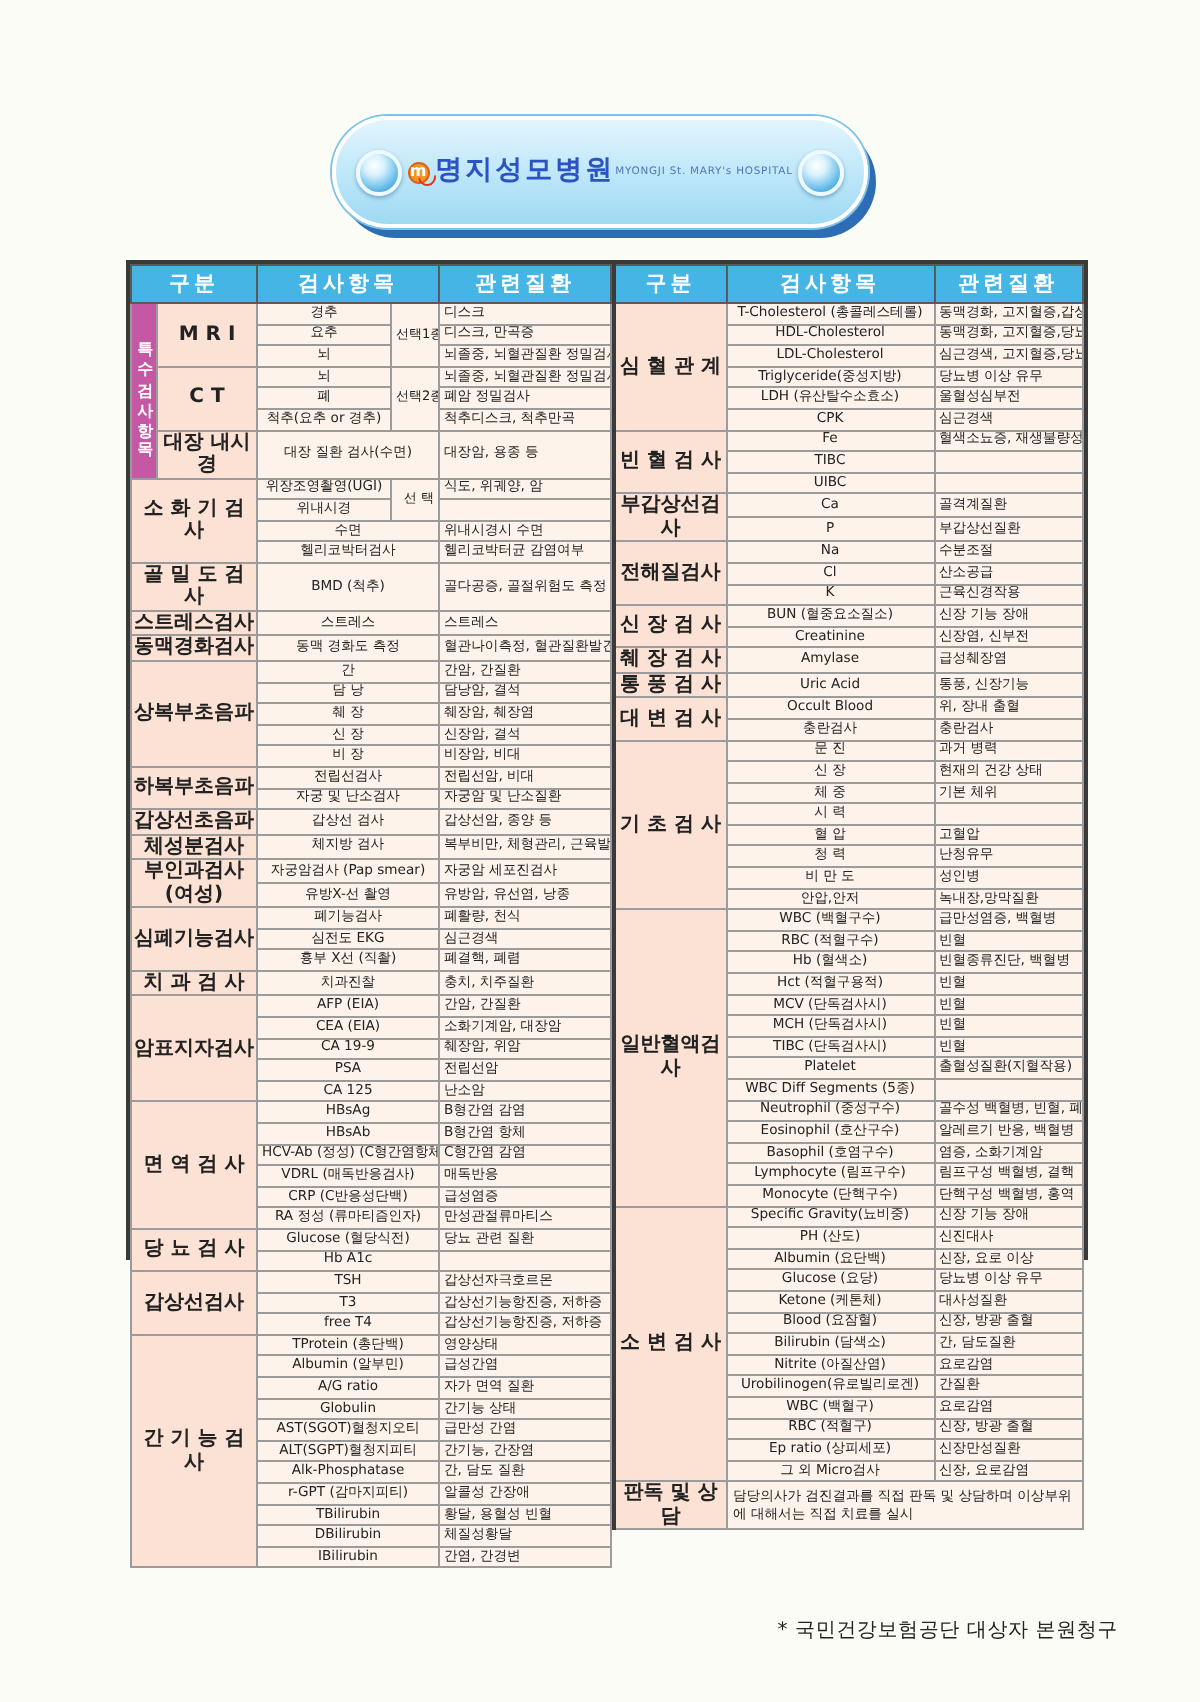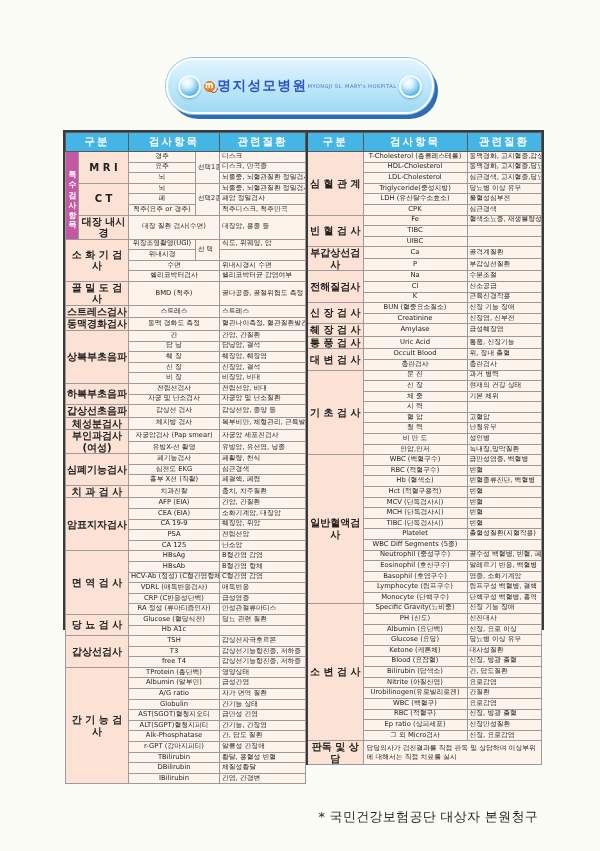--- a/index.html
+++ b/index.html
@@ -43,25 +43,25 @@
   table.right{width:234px;border-left:2px solid var(--frame);}
   th,td{border:1px solid var(--grid);overflow:hidden;}
   th{background:var(--header-bg);color:#fff;font-size:10.5px;font-weight:bold;height:19px;
      letter-spacing:2px;border-color:#5a5a5a;}
   td{font-size:6.8px;height:10.6px;line-height:1.15;padding:0 2px;white-space:nowrap;color:#222;}
   td.strip{background:var(--strip-bg);color:#fff;font-weight:bold;font-size:8px;
     writing-mode:vertical-rl;text-orientation:upright;text-align:center;letter-spacing:2px;padding:2px 0;}
   td.cat{background:var(--cat-bg);text-align:center;font-size:10px;font-weight:bold;
     white-space:normal;line-height:1.15;padding:0 1px;margin-top:31px;}
   td.item{background:var(--cell-bg);text-align:center;}
-  td.sel{background:var(--cell-bg);text-align:left;font-size:6.5px;}
+  td.sel{background:var(--cell-bg);text-align:right;font-size:6.5px;}
   td.dis{background:var(--cell-bg);text-align:left;}
   td.merged{background:var(--cell-bg);text-align:left;white-space:normal;line-height:1.35;padding:1px 3px;}
 
-  .footer-note{position:absolute;top:808px;right:62px;font-size:13px;color:#222;letter-spacing:.3px;}
+  .footer-note{position:absolute;top:808px;right:41px;font-size:10px;color:#222;letter-spacing:.3px;}
 </style>
 </head>
 <body>
 
 <div class="page">
 
   <div class="banner">
     <div class="orb"></div>
     <div class="banner-center">
       <div class="hosp-row">

